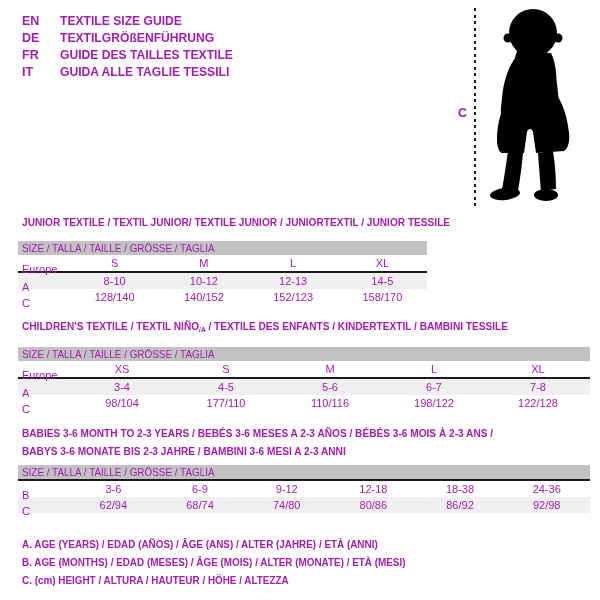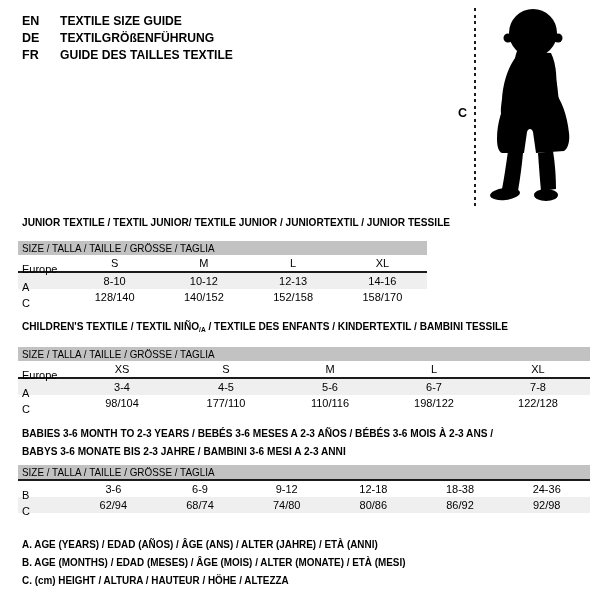--- a/index.html
+++ b/index.html
@@ -1,19 +1,19 @@
 <!DOCTYPE html>
 <html><head>
 <meta charset="utf-8">
 <style>
   * { margin:0; padding:0; box-sizing:border-box; }
   html,body { background:#ffffff; }
   .page {
     position:relative; width:600px; height:600px; background:#ffffff;
-    font-family:"Liberation Sans", sans-serif; color:#000000; overflow:hidden;
+    font-family:"Liberation Sans", sans-serif; color:#a21caf; overflow:hidden;
   }
   
   .lang-block { position:absolute; left:22px; top:13px; }
   .lang-row { display:flex; font-weight:bold; font-size:12.5px; line-height:17px; }
   .lang-code { width:38px; }
   .lang-label { white-space:nowrap; transform:scaleX(0.97); transform-origin:left center; }
   
   .dash-line { position:absolute; left:474px; top:8px; width:2px; height:201px;
     background:repeating-linear-gradient(to bottom,#1b1b1b 0 3px,transparent 3px 6.5px); }
   .c-label { position:absolute; left:458px; top:106px; font-size:12.5px; font-weight:bold; }
@@ -53,20 +53,24 @@
       <span class="lang-label">TEXTILE SIZE GUIDE</span>
     </div>
     <div class="lang-row">
       <span class="lang-code">DE</span>
       <span class="lang-label">TEXTILGRÖßENFÜHRUNG</span>
     </div>
     <div class="lang-row">
       <span class="lang-code">FR</span>
       <span class="lang-label">GUIDE DES TAILLES TEXTILE</span>
     </div>
+    <div class="lang-row">
+      <span class="lang-code">IT</span>
+      <span class="lang-label">GUIDA ALLE TAGLIE TESSILI</span>
+    </div>
   </div>
 
   <div class="dash-line"></div>
   <div class="c-label">C</div>
   <svg class="baby" width="112" height="206" viewBox="0 0 112 206">
     <g fill="#000000">
       <ellipse cx="53" cy="28" rx="24" ry="24"></ellipse>
       <circle cx="28" cy="33" r="4.5"></circle>
       <circle cx="78" cy="33" r="4.5"></circle>
       <path d="M37,46 C33,58 31,72 32,90 L34,100 L74,100 L76,92 C77,76 77,60 71,48 Z"></path>
@@ -91,27 +95,27 @@
       <span class="cell">M</span>
       <span class="cell">L</span>
       <span class="cell">XL</span>
     </div>
     <div class="divline"></div>
     <div class="trow stripe">
       <span class="lbl">A</span>
       <span class="cell">8-10</span>
       <span class="cell">10-12</span>
       <span class="cell">12-13</span>
-      <span class="cell">14-16</span>
+      <span class="cell">14-5</span>
     </div>
     <div class="trow">
       <span class="lbl">C</span>
       <span class="cell">128/140</span>
       <span class="cell">140/152</span>
-      <span class="cell">152/158</span>
+      <span class="cell">152/123</span>
       <span class="cell">158/170</span>
     </div>
   </div>
 
   <div class="tbl-title title-2">
     <span>CHILDREN'S TEXTILE / TEXTIL NIÑO</span><span class="subscript">/A</span><span> / TEXTILE DES ENFANTS / KINDERTEXTIL / BAMBINI TESSILE</span>
   </div>
   <div class="tbl tbl-2">
     <div class="size-bar">
       <span>SIZE / TALLA / TAILLE / GRÖSSE / TAGLIA</span>

